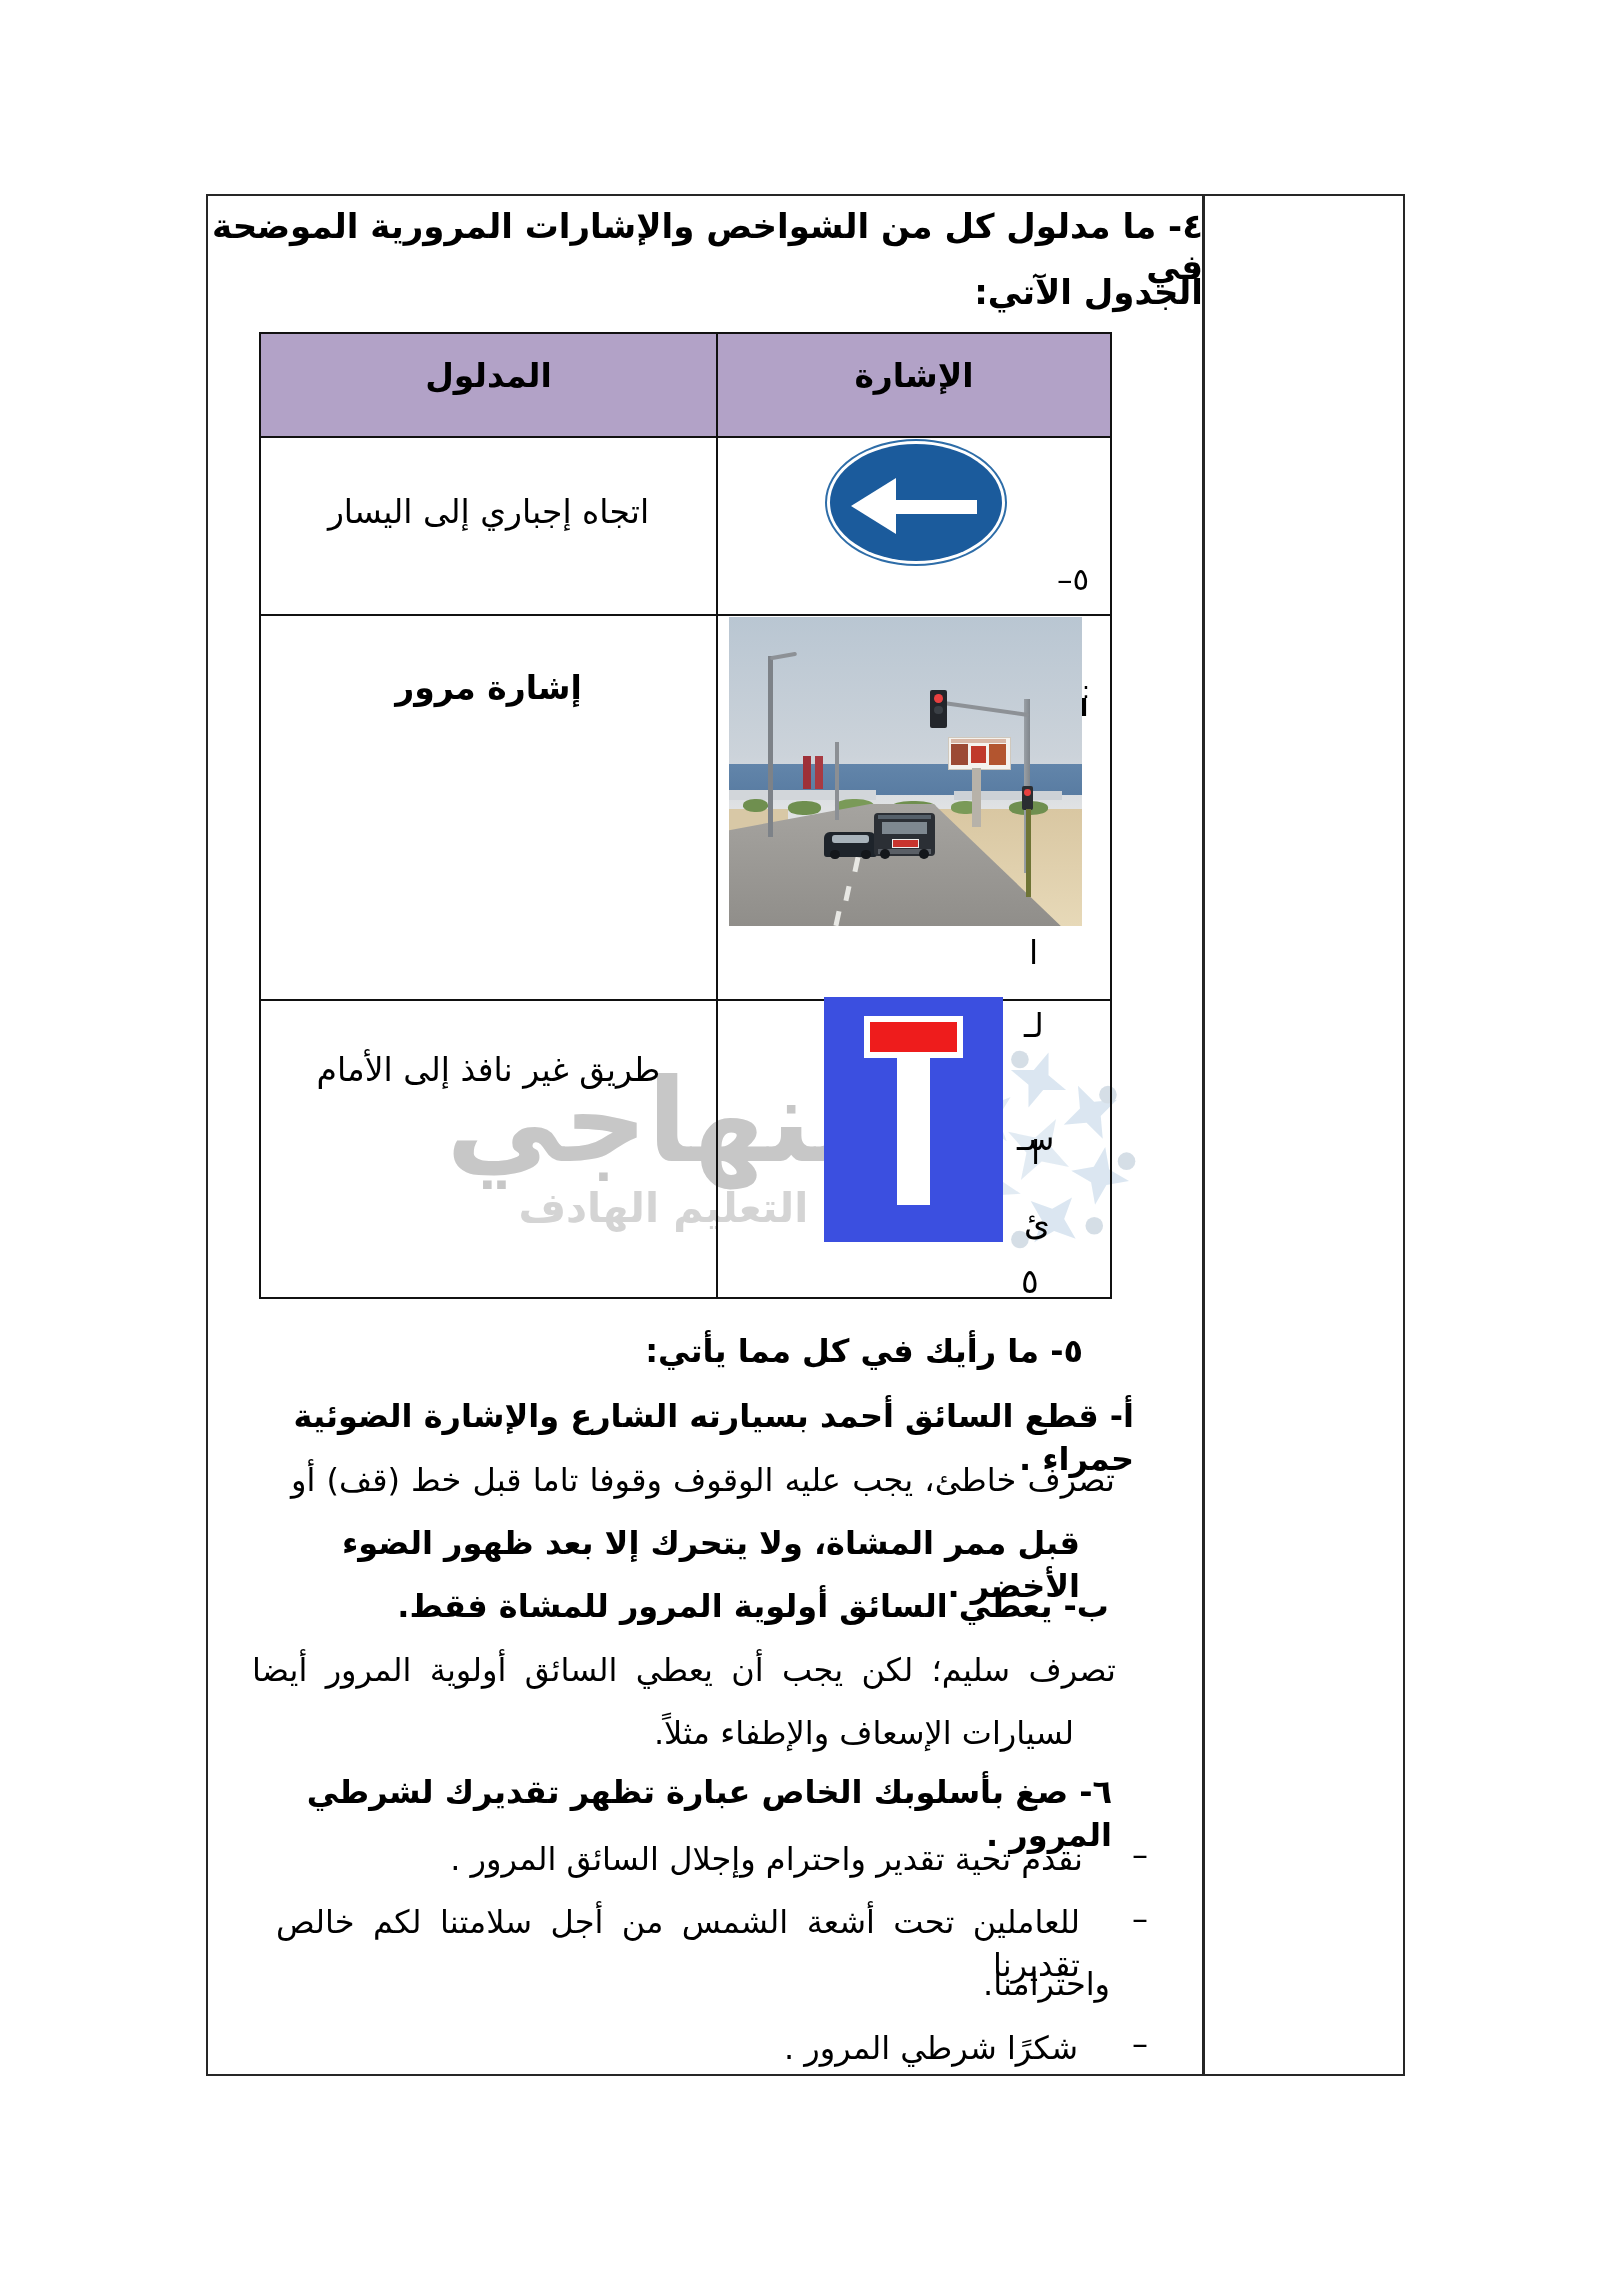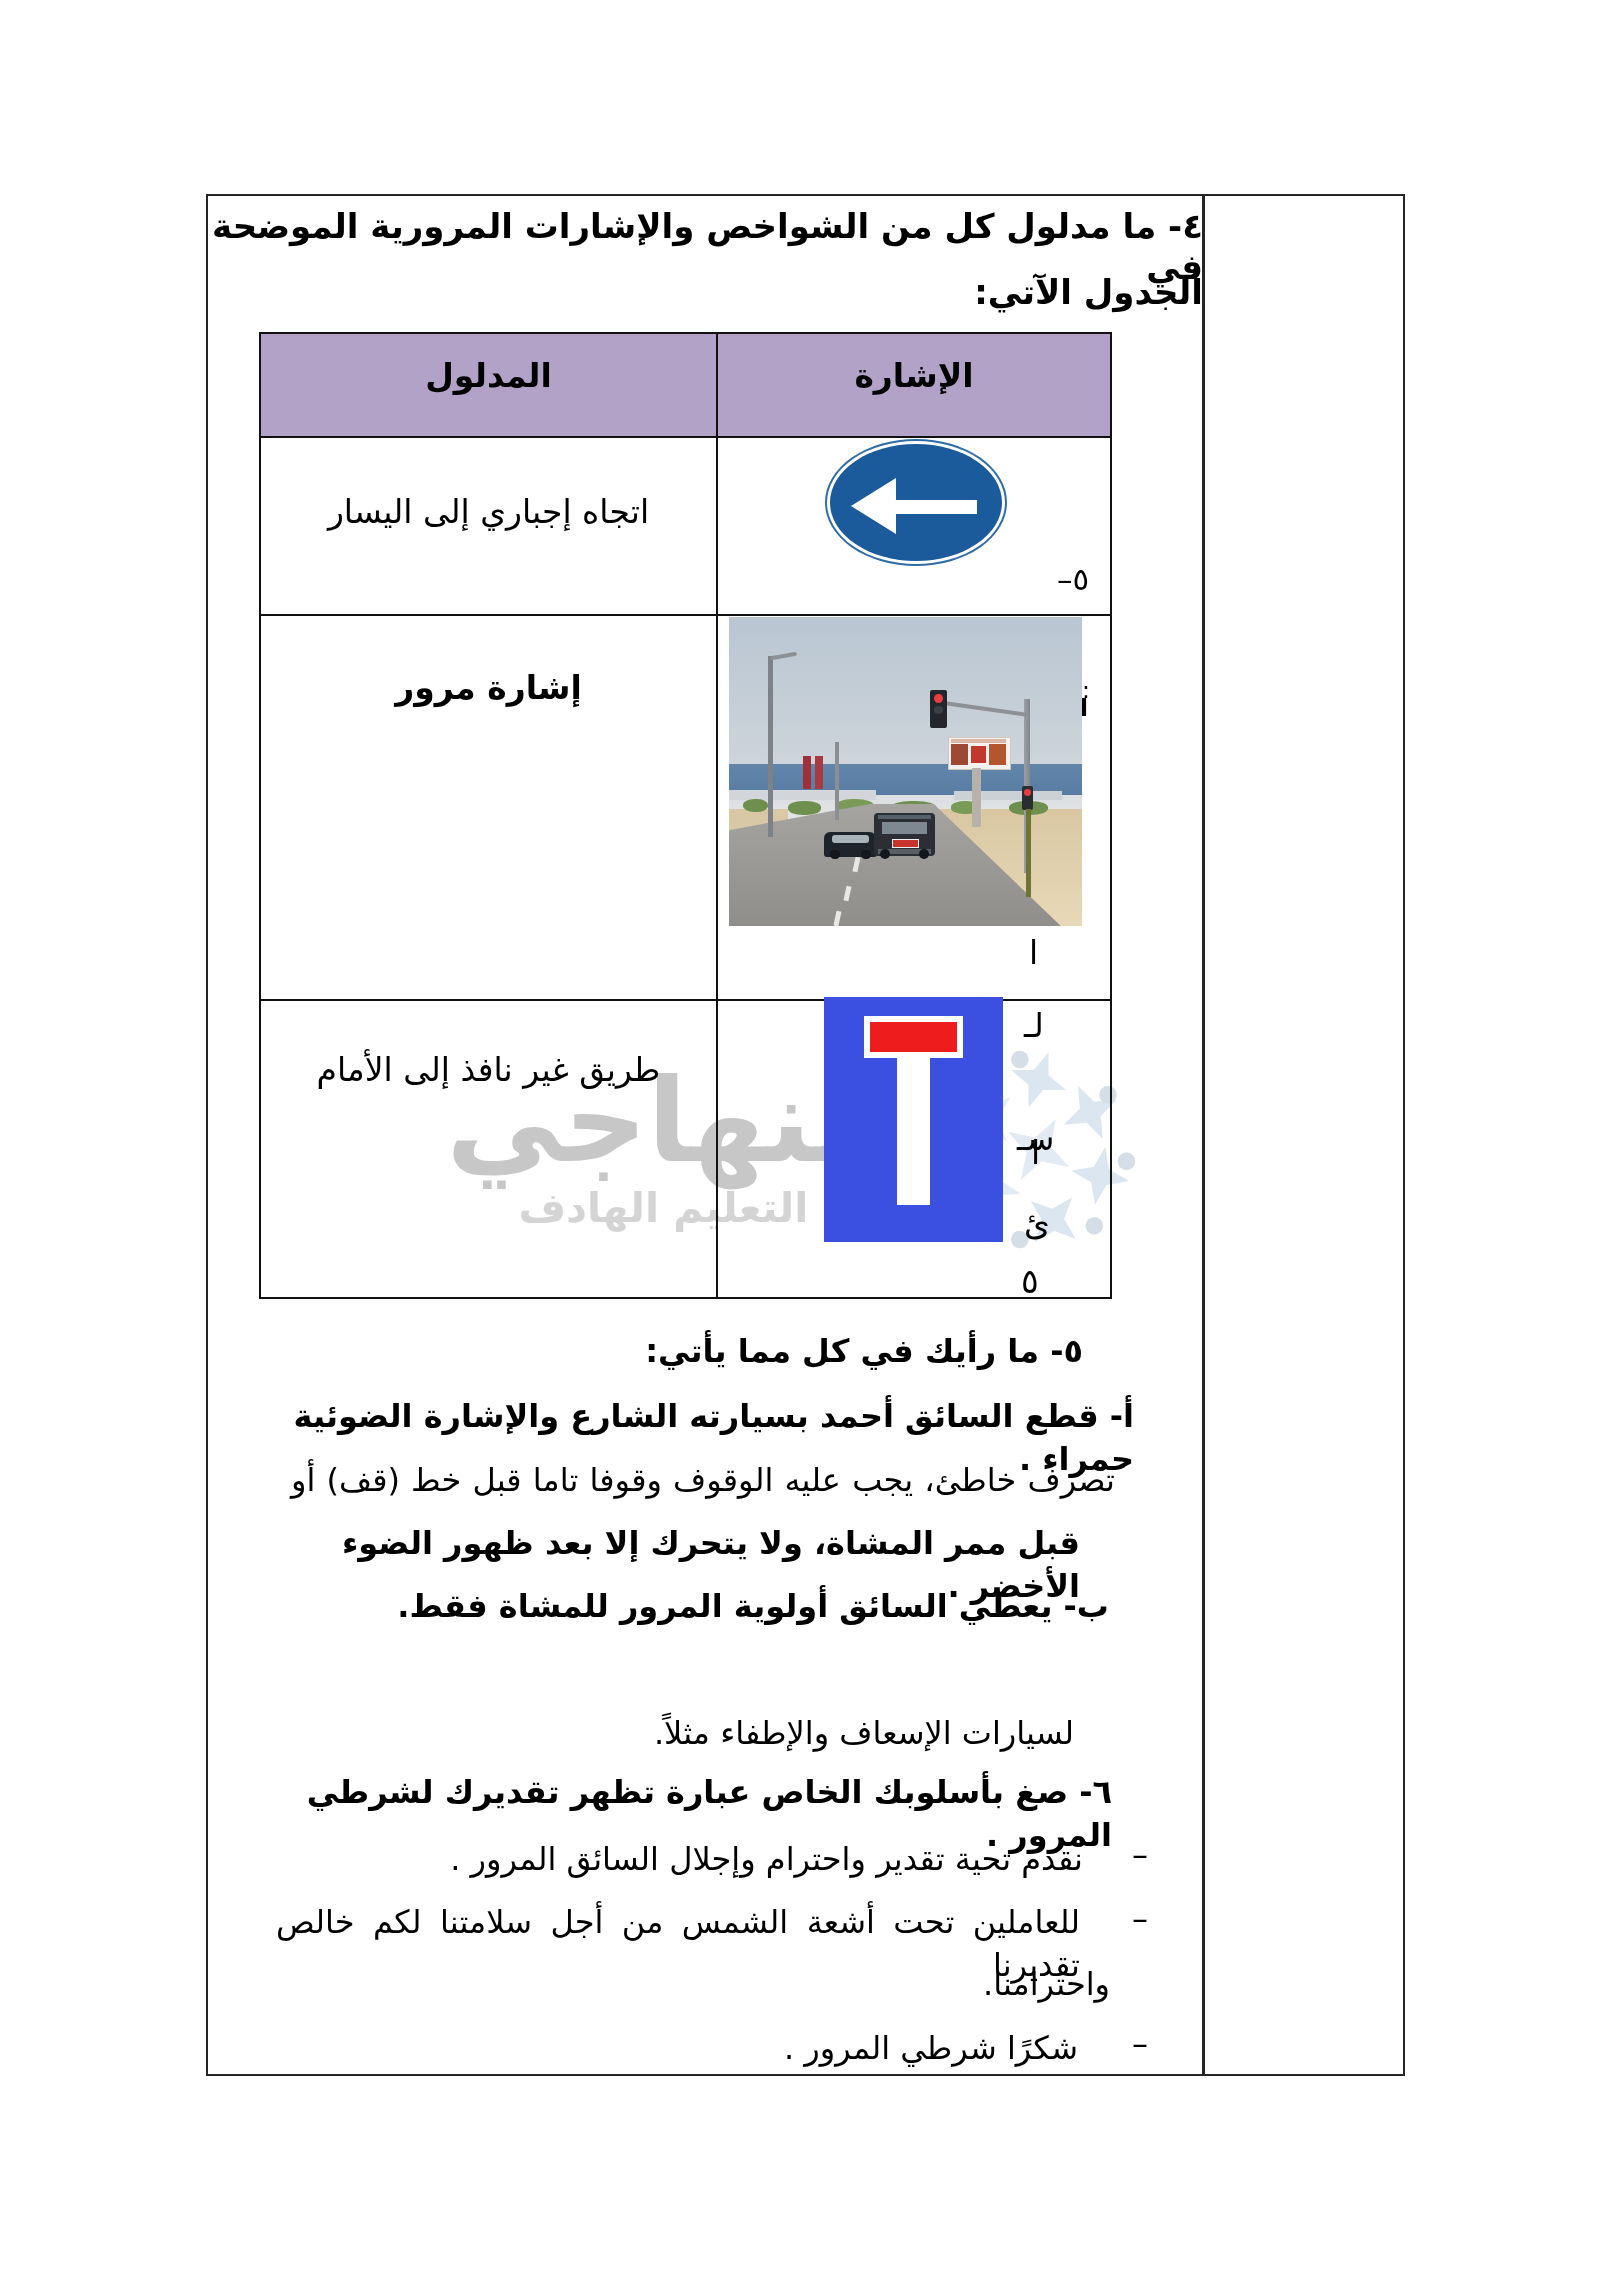--- a/index.html
+++ b/index.html
@@ -221,20 +221,21 @@
   <span class="frag" style="left:1017px;top:1078px;margin-top:41px;">سـ</span>
   <span class="frag" style="left:1031px;top:1133px;">ا</span>
   <span class="frag" style="left:1024px;top:1204px;">ئ</span>
   <span class="frag" style="left:1021px;top:1262px;">٥</span>
 
   <div class="tline bold rt" style="left:245px;width:838px;top:1330px;">٥-  ما رأيك في كل مما يأتي:</div>
   <div class="tline bold rt" style="left:245px;width:889px;top:1395px;">أ-  قطع  السائق أحمد بسيارته الشارع والإشارة الضوئية حمراء .</div>
   <div class="tline just" style="left:291px;width:824px;top:1459px;">تصرف خاطئ، يجب عليه الوقوف وقوفا تاما قبل خط (قف) أو</div>
   <div class="tline rt" style="left:274px;width:806px;top:1522px;font-weight:bold;">قبل ممر المشاة، ولا يتحرك إلا بعد ظهور الضوء الأخضر .</div>
   <div class="tline bold rt" style="left:245px;width:864px;top:1585px;">ب- يعطي السائق أولوية المرور للمشاة فقط.</div>
+  <div class="tline just" style="left:252px;width:864px;top:1649px;">تصرف سليم؛ لكن يجب أن يعطي السائق أولوية المرور أيضا</div>
   <div class="tline rt" style="left:392px;width:682px;top:1712px;">لسيارات الإسعاف والإطفاء مثلاً.</div>
 
   <div class="tline bold rt" style="left:245px;width:867px;top:1771px;">٦- صغ بأسلوبك الخاص عبارة تظهر تقديرك لشرطي المرور .</div>
   <span class="dashb" style="top:1836px;">–</span>
   <div class="tline rt" style="left:294px;width:789px;top:1838px;">نقدم تحية تقدير واحترام وإجلال السائق المرور .</div>
   <span class="dashb" style="top:1900px;">–</span>
   <div class="tline just" style="left:276px;width:804px;top:1901px;">للعاملين تحت أشعة الشمس من أجل سلامتنا لكم خالص تقديرنا</div>
   <div class="tline rt" style="left:686px;width:424px;top:1963px;">واحترامنا.</div>
   <span class="dashb" style="top:2025px;">–</span>
   <div class="tline rt" style="left:588px;width:490px;top:2027px;">شكرًا شرطي المرور .</div>

